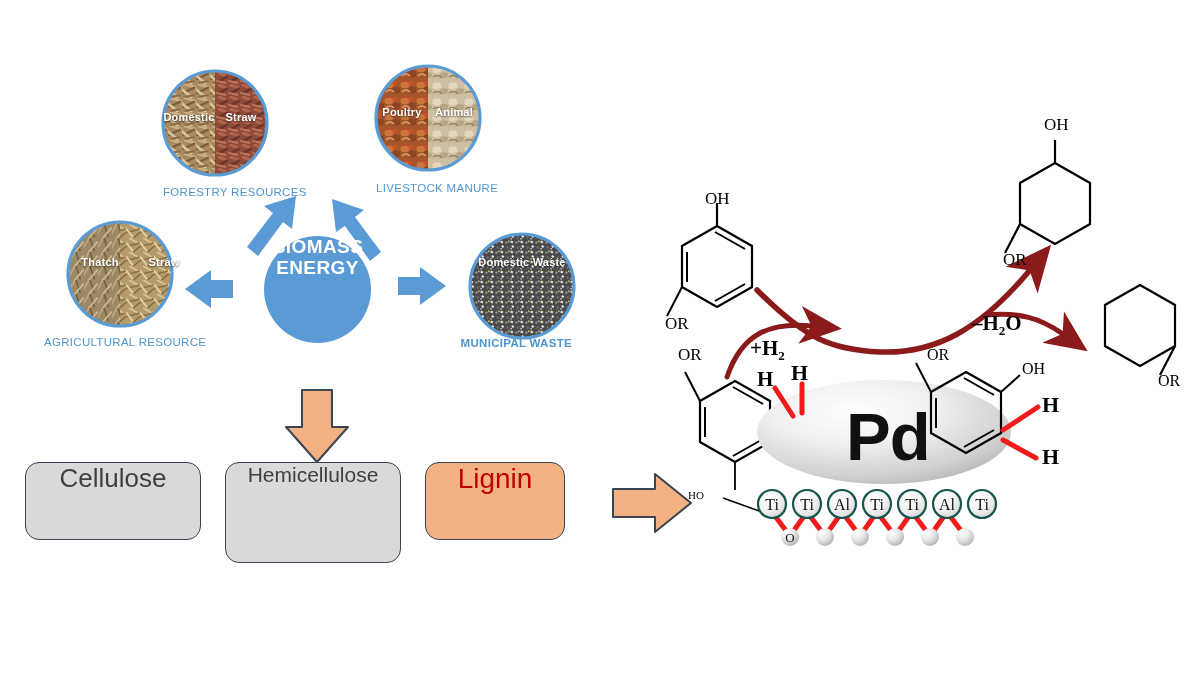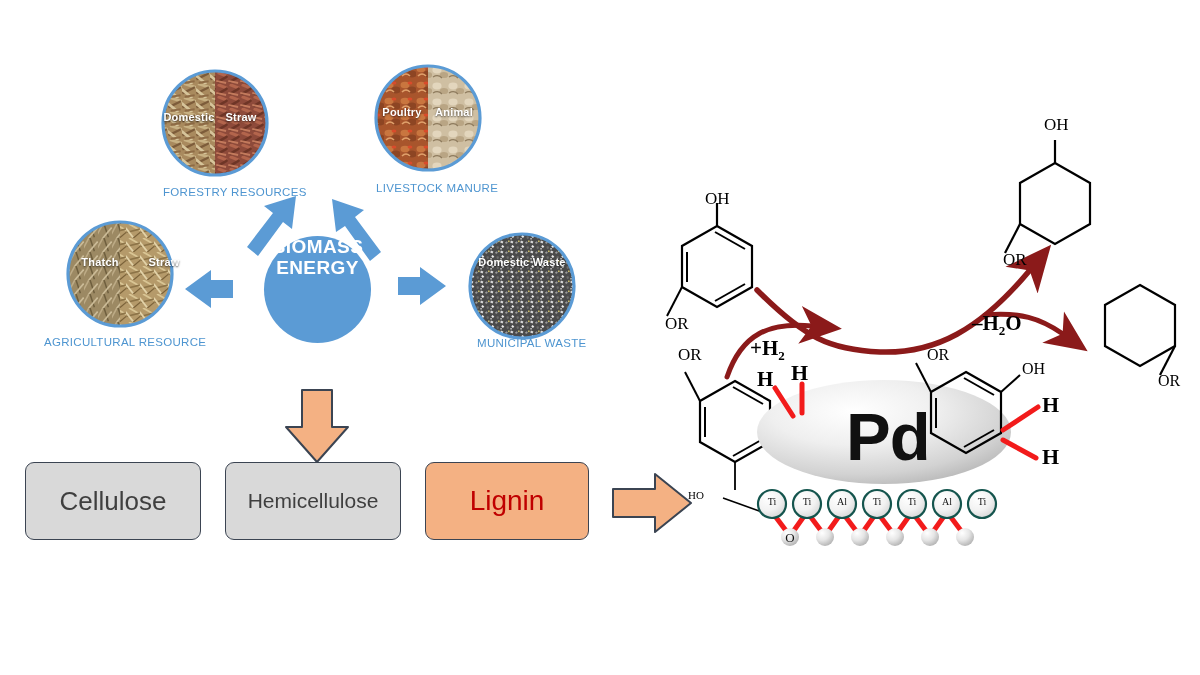--- a/index.html
+++ b/index.html
@@ -26,37 +26,37 @@
   .biomass-circle{
     position:absolute;border-radius:50%;
     background:#5B9BD5;
     display:flex;justify-content:center;
     text-align:center;color:#fff;font-weight:bold;
     font-size:19px;line-height:1.12;letter-spacing:.4px;
   }
 
   
   .mat-box{
-    position:absolute;border-radius:9px;box-sizing:border-box;
-    display:flex;align-items:center;justify-content:center;
+    position:absolute;border-radius:14px;box-sizing:border-box;
+    display:flex;align-items:flex-start;justify-content:center;
     border:1.5px solid #3B4452;
   }
   .mat-box span{display:block;}
 
   svg.layer{position:absolute;left:0;top:0;width:1200px;height:675px;overflow:visible;}
 
   
   .chem{position:absolute;font-family:"Liberation Serif",serif;color:#000;white-space:nowrap;}
   .chem-b{position:absolute;font-family:"Liberation Serif",serif;font-weight:bold;color:#000;white-space:nowrap;}
   .pd-label{
     position:absolute;font-family:"Liberation Sans",sans-serif;
     font-weight:bold;color:#111;font-size:67px;letter-spacing:-1px;
   }
   .atom-lbl{
-    position:absolute;font-family:"Liberation Serif",serif;font-size:10px;color:#111;
+    position:absolute;font-family:"Liberation Serif",serif;font-size:16px;color:#111;
     text-align:center;white-space:nowrap;
   }
 </style>
 </head>
 <body>
 
 <div id="stage">
 
   <svg class="layer">
     <defs>
@@ -208,36 +208,36 @@
   <div class="ph-label two" style="left:68px;top:262px;width:128px;">
     <span>Thatch</span><span>Straw</span>
   </div>
   <div class="ph-label" style="left:470px;top:262px;width:104px;font-size:11px;">
     <span>Domestic Waste</span>
   </div>
 
   <div class="cap" style="left:163px;top:186px;width:104px;text-align:center;">FORESTRY RESOURCES</div>
   <div class="cap" style="left:376px;top:182px;width:104px;text-align:center;">LIVESTOCK MANURE</div>
   <div class="cap" style="left:44px;top:336px;width:154px;text-align:center;">AGRICULTURAL RESOURCE</div>
-  <div class="cap" style="left:477px;top:337px;width:128px;text-align:left;">MUNICIPAL WASTE</div>
+  <div class="cap" style="left:444px;top:337px;width:128px;text-align:right;font-weight:bold;">MUNICIPAL WASTE</div>
 
   <div class="biomass-circle" style="left:264px;top:236px;width:107px;height:107px;">
     <div>
       <div>BIOMASS</div>
       <div>ENERGY</div>
     </div>
   </div>
 
   <div class="mat-box" style="left:25px;top:462px;width:176px;height:78px;background:#D9D9D9;">
     <span style="font-size:26px;color:#3F3F3F;">Cellulose</span>
   </div>
-  <div class="mat-box" style="left:225px;top:462px;width:176px;height:78px;background:#D9D9D9;">
+  <div class="mat-box" style="left:225px;top:462px;width:176px;height:101px;background:#D9D9D9;">
     <span style="font-size:21px;color:#3F3F3F;">Hemicellulose</span>
   </div>
-  <div class="mat-box" style="left:425px;top:462px;width:164px;height:78px;background:#F4B183;">
+  <div class="mat-box" style="left:425px;top:462px;width:140px;height:78px;background:#F4B183;">
     <span style="font-size:28px;color:#C00000;">Lignin</span>
   </div>
 
   <svg class="layer">
 
     <g stroke="#000" fill="none">
 
       <polygon points="717,226 752,246 752,287 717,307 682,287 682,246" stroke-width="2.2"></polygon>
 
       <line x1="687" y1="252" x2="687" y2="282" stroke-width="2"></line>

